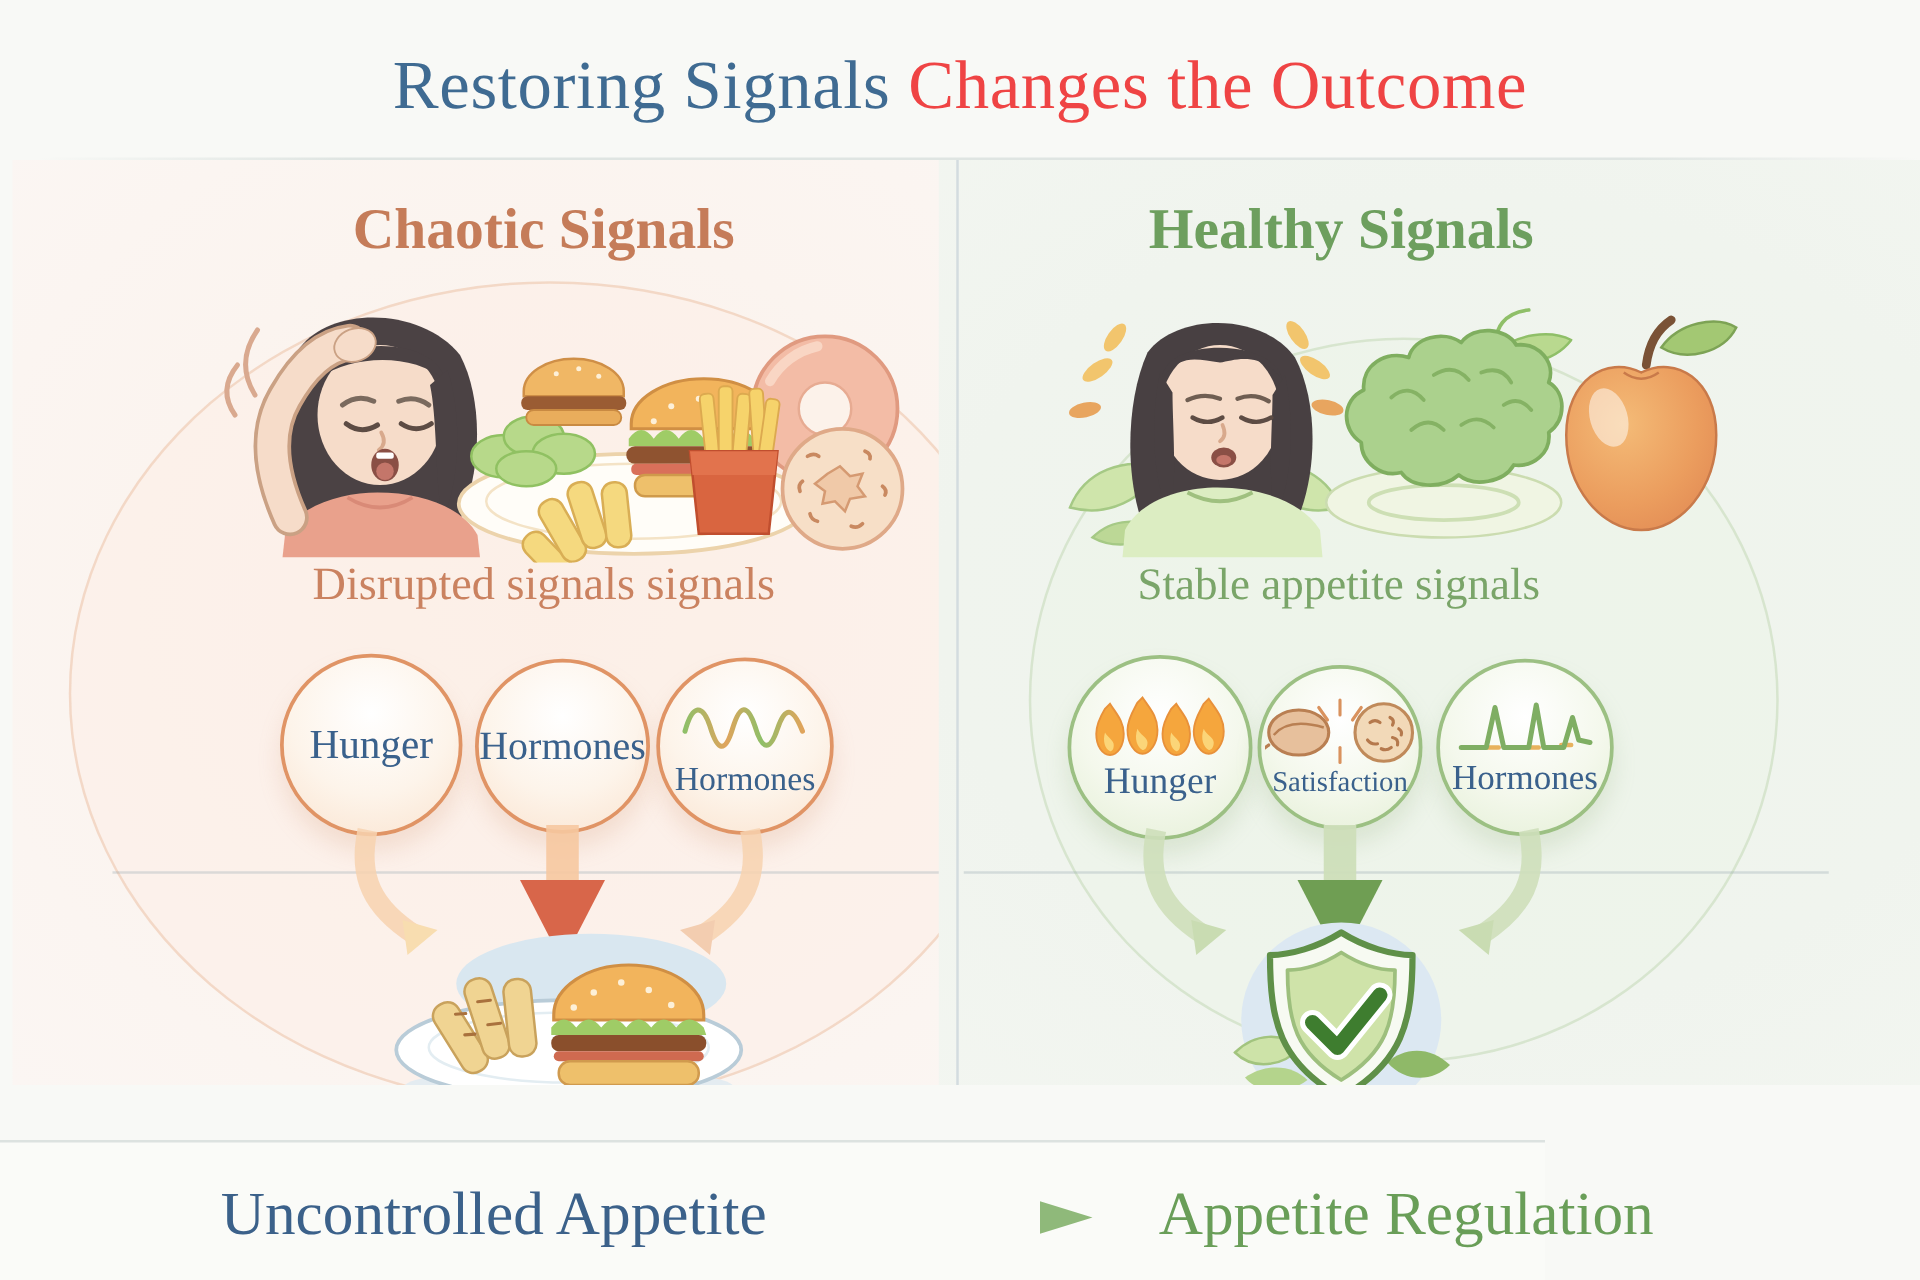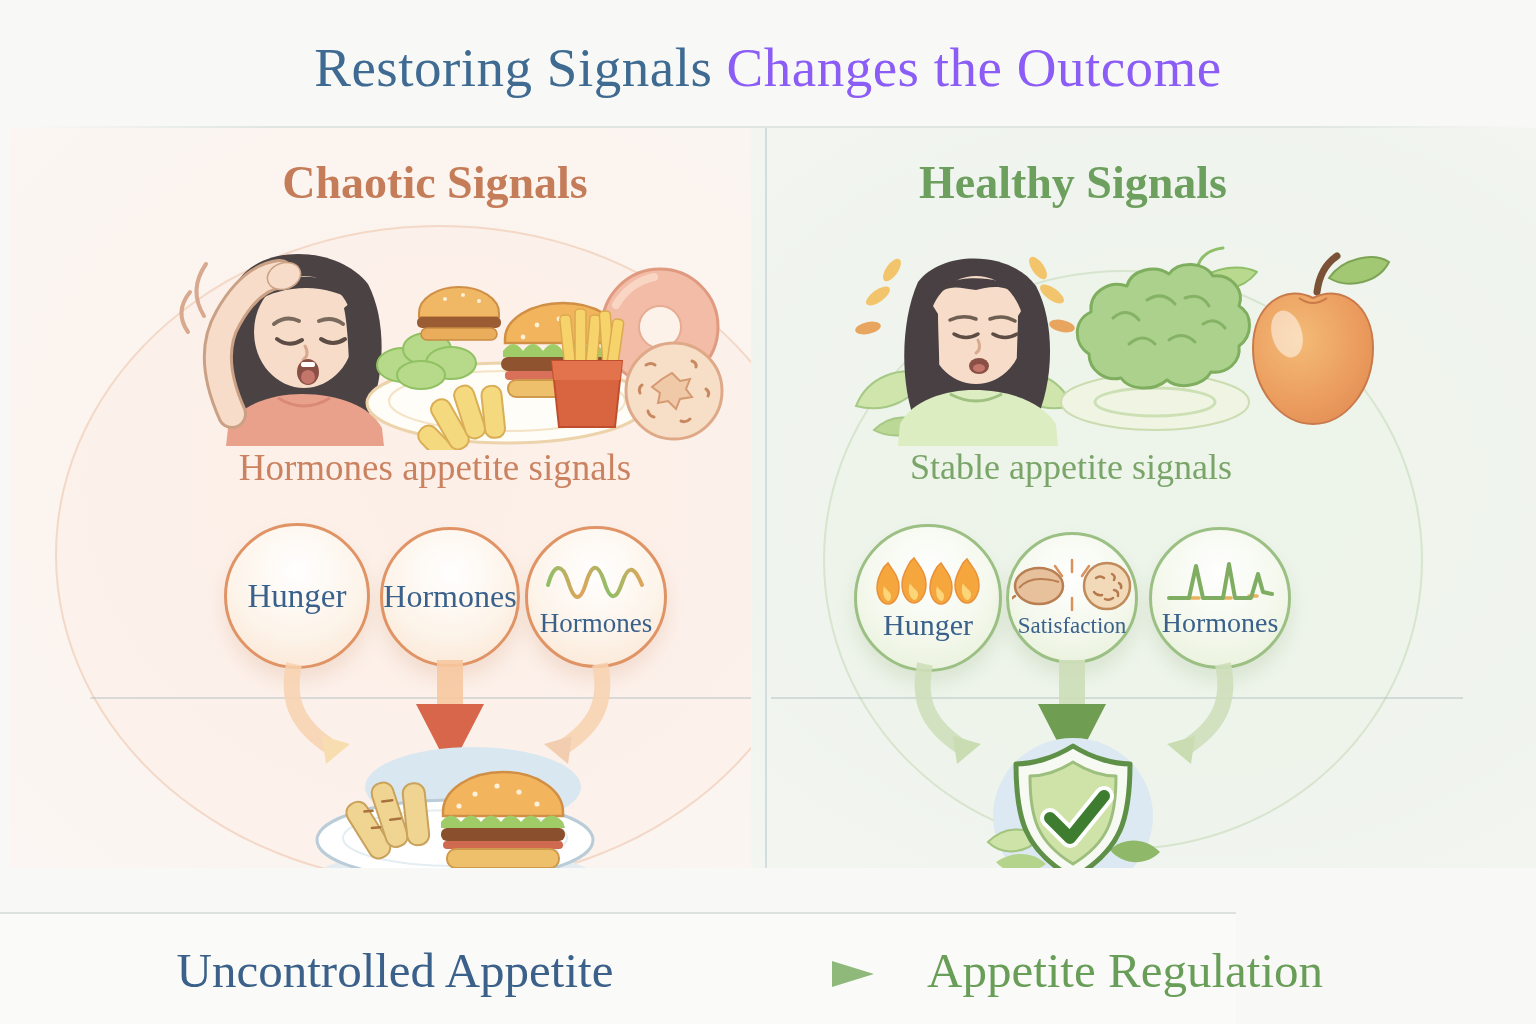--- a/index.html
+++ b/index.html
@@ -3,21 +3,21 @@
 <meta charset="utf-8">
 <style>
   * { margin:0; padding:0; box-sizing:border-box; }
   body { font-family: "Liberation Serif", serif; background:#e8e8e8; }
   .canvas { position:relative; width:1536px; height:1024px; background:#f8f9f6; overflow:hidden; }
 
   
   .title { position:absolute; top:36px; left:0; width:100%; text-align:center;
            font-size:55px; letter-spacing:0.5px; white-space:nowrap; }
   .title .t-blue  { color:#3f6b92; }
-  .title .t-green { color:#8b5cf6; }
+  .title .t-green { color:#ef4444; }
   .title-rule { position:absolute; top:126px; left:0; width:100%; height:2px;
         background:linear-gradient(90deg, rgba(223,229,226,0) 2%, #dfe5e2 18%, #dfe5e2 85%, rgba(223,229,226,0)); }
 
   
   .panel { position:absolute; top:128px; height:740px; overflow:hidden;margin-left:10px; }
   .panel-left  { left:0;    width:766px; background:radial-gradient(ellipse at 56% 48%, #fcf1ea 0%, #fbf4ef 55%, #fbf6f3 100%); }
   .panel-right { left:741px; width:928px; background:radial-gradient(ellipse at 46% 48%, #eff4ec 0%, #f0f4ee 60%, #f3f6f1 100%); }
   .divider { position:absolute; left:765px; top:128px; width:2px; height:740px; background:#d3dcdf; }
 
   .bg-ellipse { position:absolute; border-radius:50%; }
@@ -154,21 +154,21 @@
       <g stroke="#c98960" stroke-width="3" stroke-linecap="round" fill="none">
         <path d="M126,112 q5,-3 9,0"></path>
           <path d="M172,108 q5,2 4,6"></path>
           <path d="M186,136 q4,3 2,7"></path>
         <path d="M170,166 q-4,4 -9,2"></path>
           <path d="M134,164 q-5,-1 -6,-6"></path>
           <path d="M120,140 q-2,-5 2,-8"></path>
       </g>
     </svg>
 
-    <p class="subtitle">Hormones appetite signals</p>
+    <p class="subtitle">Disrupted signals signals</p>
 
     <div class="signal-circle warm" style="left:214px; top:395px; width:146px; height:146px;">
       <span class="signal-label" style="font-size:33px;">Hunger</span>
     </div>
     <div class="signal-circle warm" style="left:370px; top:399px; width:140px; height:140px;">
       <span class="signal-label" style="font-size:32px;">Hormones</span>
     </div>
     <div class="signal-circle warm" style="left:515px; top:398px; width:142px; height:142px;">
       <svg width="104" height="50" viewBox="0 0 104 50">
         <defs>

